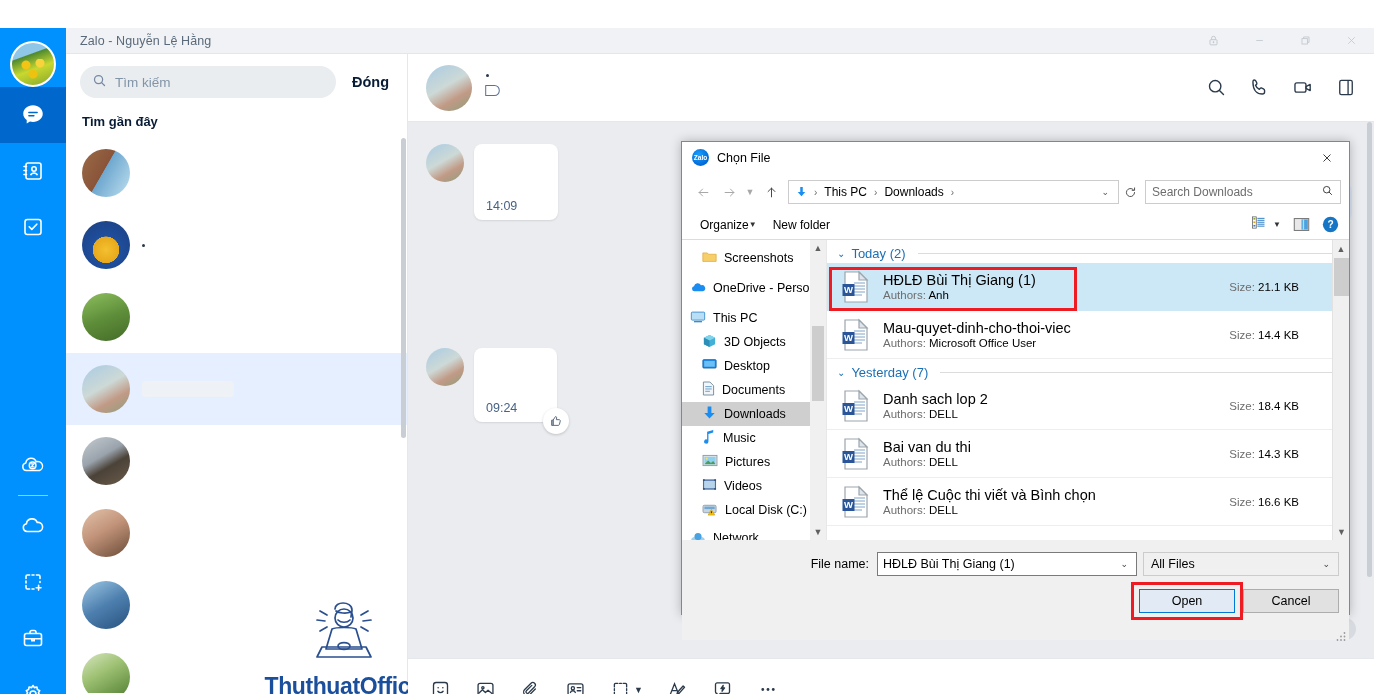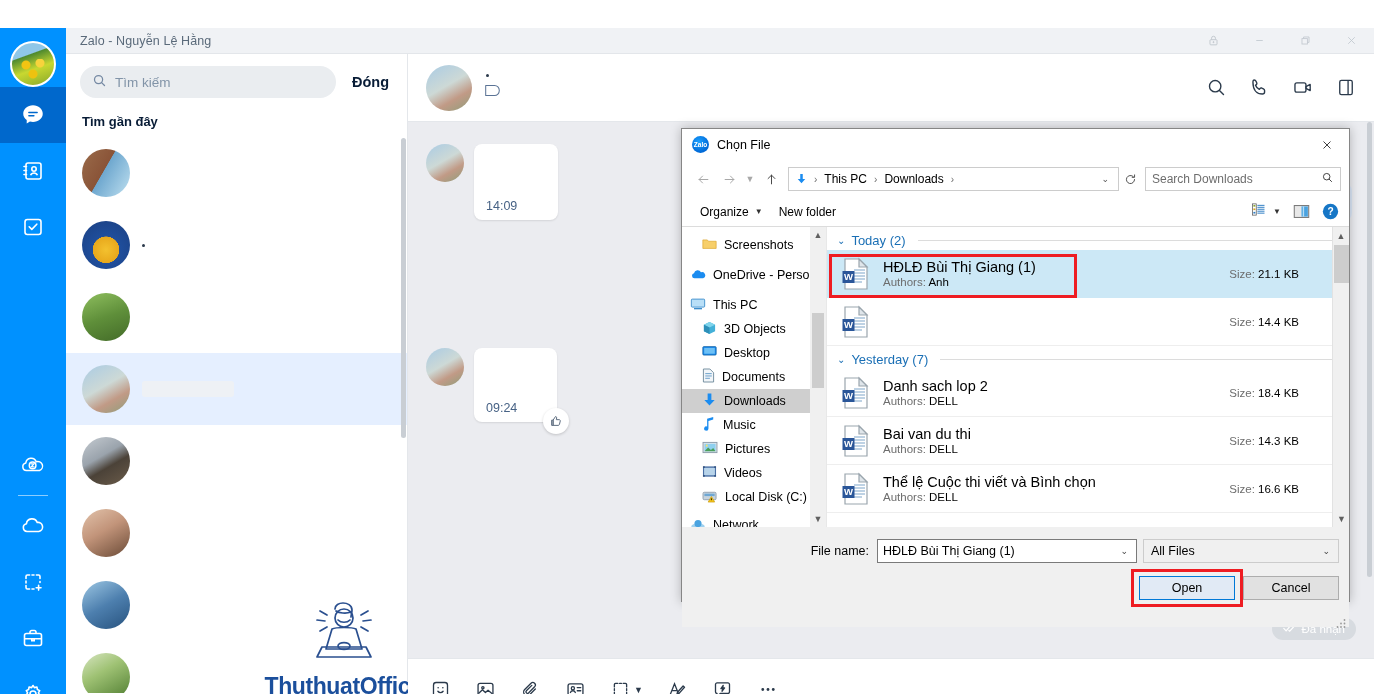--- a/index.html
+++ b/index.html
@@ -138,21 +138,21 @@
   }
 
   .chat-toolbar {
     height: 62px; border-top:1px solid #e4e7eb; display:flex; align-items:center;
     gap: 24px; padding: 0 22px; color:#2b3a4b;
   }
   .chat-toolbar .tb { cursor:pointer; display:flex; align-items:center; gap:3px; }
 
   
   .dialog {
-    position:absolute; left: 681px; top: 100px; width: 669px; height: 474px;
+    position:absolute; left: 681px; top: 113px; width: 669px; height: 474px;
     background:#f0f0f0; border:1px solid #868686;
     box-shadow: 0 0 10px rgba(0,0,0,.25);
     font-family: "Liberation Sans", sans-serif;
   }
   .dlg-title {
     height: 32px; background:#fff; display:flex; align-items:center; padding: 0 0 0 10px;
     border-bottom: 1px solid #fff;
   }
   .dlg-icon {
     width:17px; height:17px; border-radius:50%;
@@ -190,21 +190,21 @@
   .search-dl input {
     border:none; outline:none; width:100%; font-size:12px; color:#000;
     font-family:"Liberation Sans", sans-serif; background:transparent;
   }
   .search-dl input::placeholder { color:#6d6d6d; }
 
   .dlg-toolbar {
     height: 30px; background:#fff; display:flex; align-items:center; padding: 0 10px;
     border-bottom:1px solid #dcdcdc;
   }
-  .tb-item { font-size:12px; color:#000; padding: 2px 8px; cursor:pointer; display:flex; align-items:center; gap:6px; }
+  .tb-item { font-size:12px; color:#000; padding: 2px 8px; cursor:pointer; display:flex; align-items:center; }
   .tb-caret { font-size:8px; color:#333; }
   .tb-right { margin-left:auto; display:flex; align-items:center; gap:12px; }
 
   .dlg-body { display:flex; height: 300px; background:#fff; }
   .tree {
     width: 145px; background:#fff; position:relative; overflow:hidden;
     border-right: 1px solid #e8e8e8;
   }
   .tree-inner { padding-top: 6px; }
   .tree-item {
@@ -866,20 +866,27 @@
             <svg width="30" height="34" viewBox="0 0 30 34">
               <path d="M4 2h14l8 8v22H4z" fill="#fff" stroke="#9aa5ad" stroke-width="1.2"></path>
               <path d="M18 2l8 8h-8z" fill="#dfe5ea" stroke="#9aa5ad" stroke-width="1.2"></path>
               <g stroke="#7fa6c9" stroke-width="1.1">
                   <path d="M13 13h11M13 16h11M13 19h11M13 22h11M13 25h8"></path>
                 </g>
               <rect x="1.5" y="14" width="12" height="12" fill="#2a5699"></rect>
               <text x="7.5" y="23.4" font-size="9.5" font-weight="bold" fill="#fff" text-anchor="middle" font-family="Liberation Sans, sans-serif">W</text>
             </svg>
           </div>
+          <div class="file-info">
+            <div class="file-name">Mau-quyet-dinh-cho-thoi-viec</div>
+            <div class="file-authors">
+              <span>Authors:</span>
+              <b>Microsoft Office User</b>
+            </div>
+          </div>
           <div class="file-size">
             <span>Size:</span>
             <b>14.4 KB</b>
           </div>
         </div>
 
         <div class="group-head">
           <span class="grp-caret">⌄</span>
           <span>Yesterday (7)</span>
           <span class="group-line"></span>

